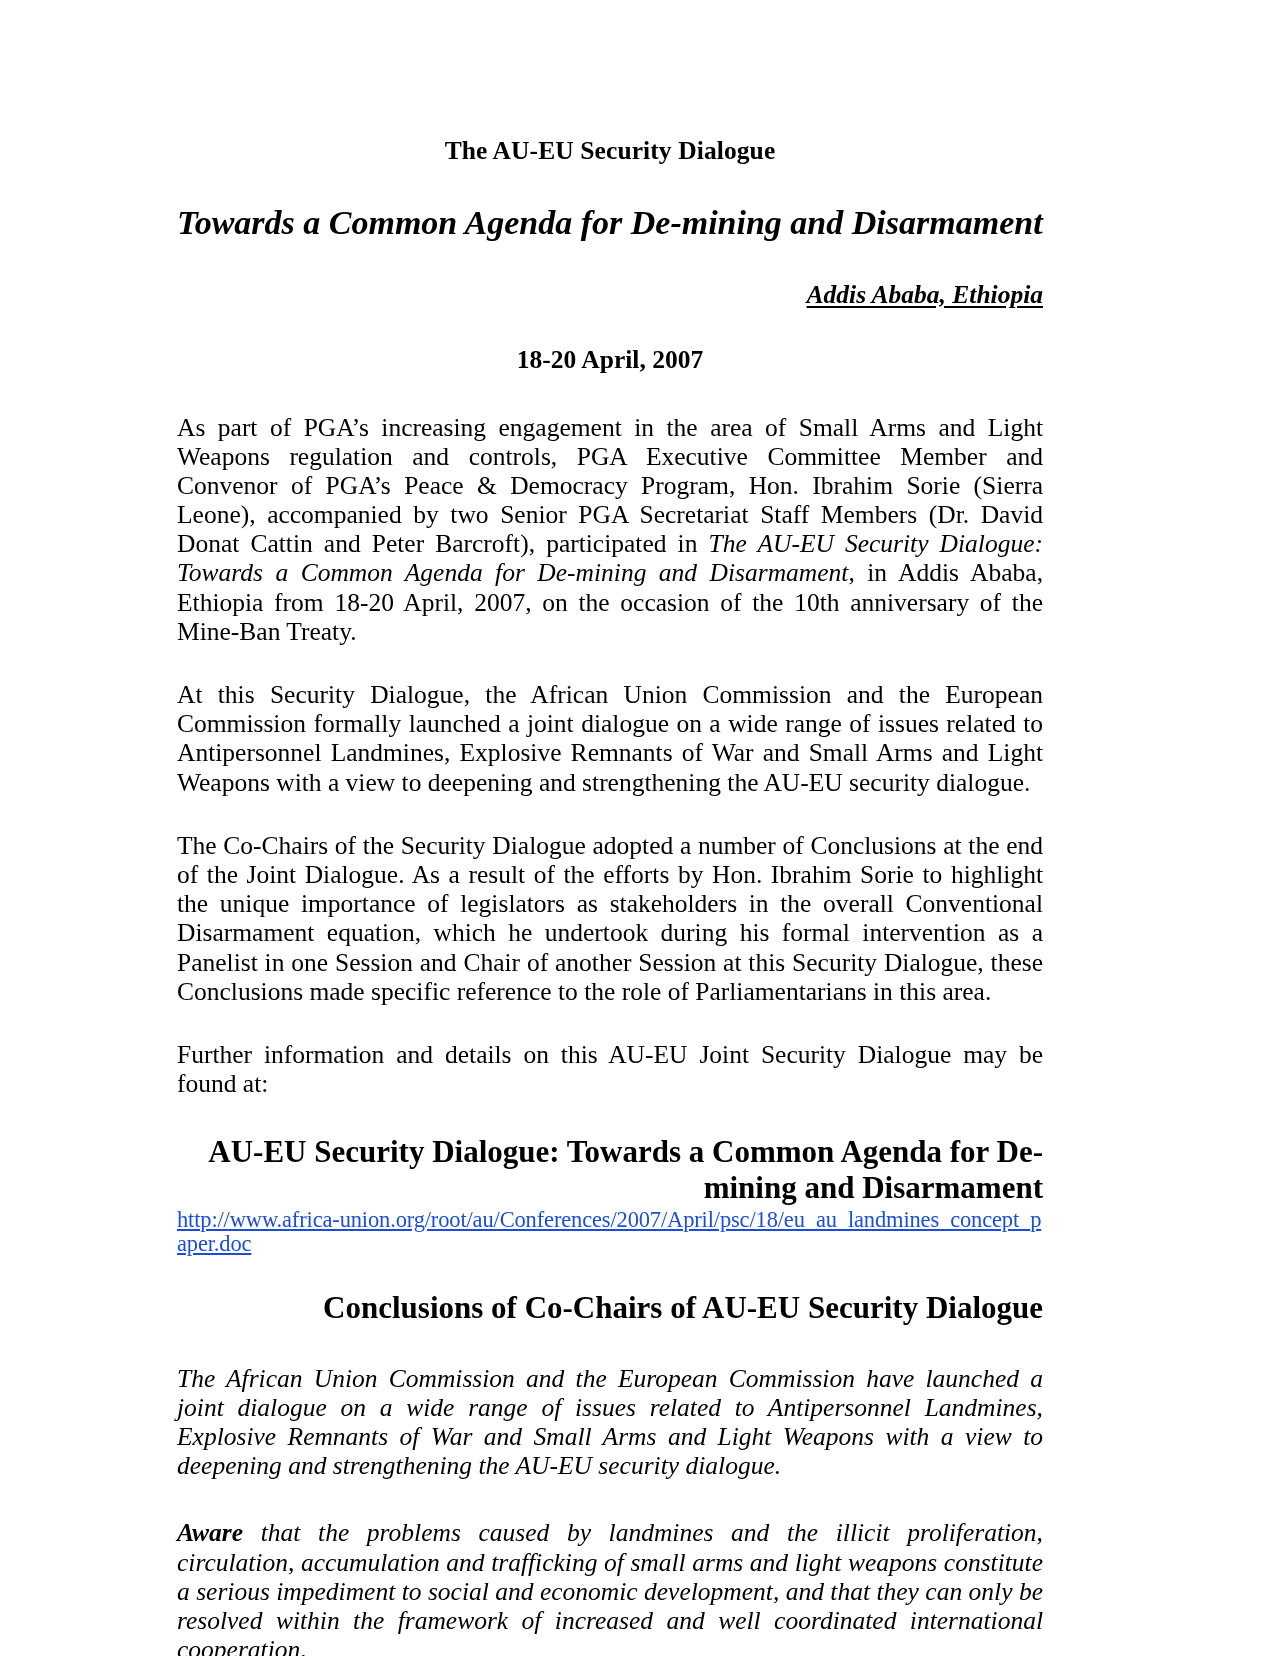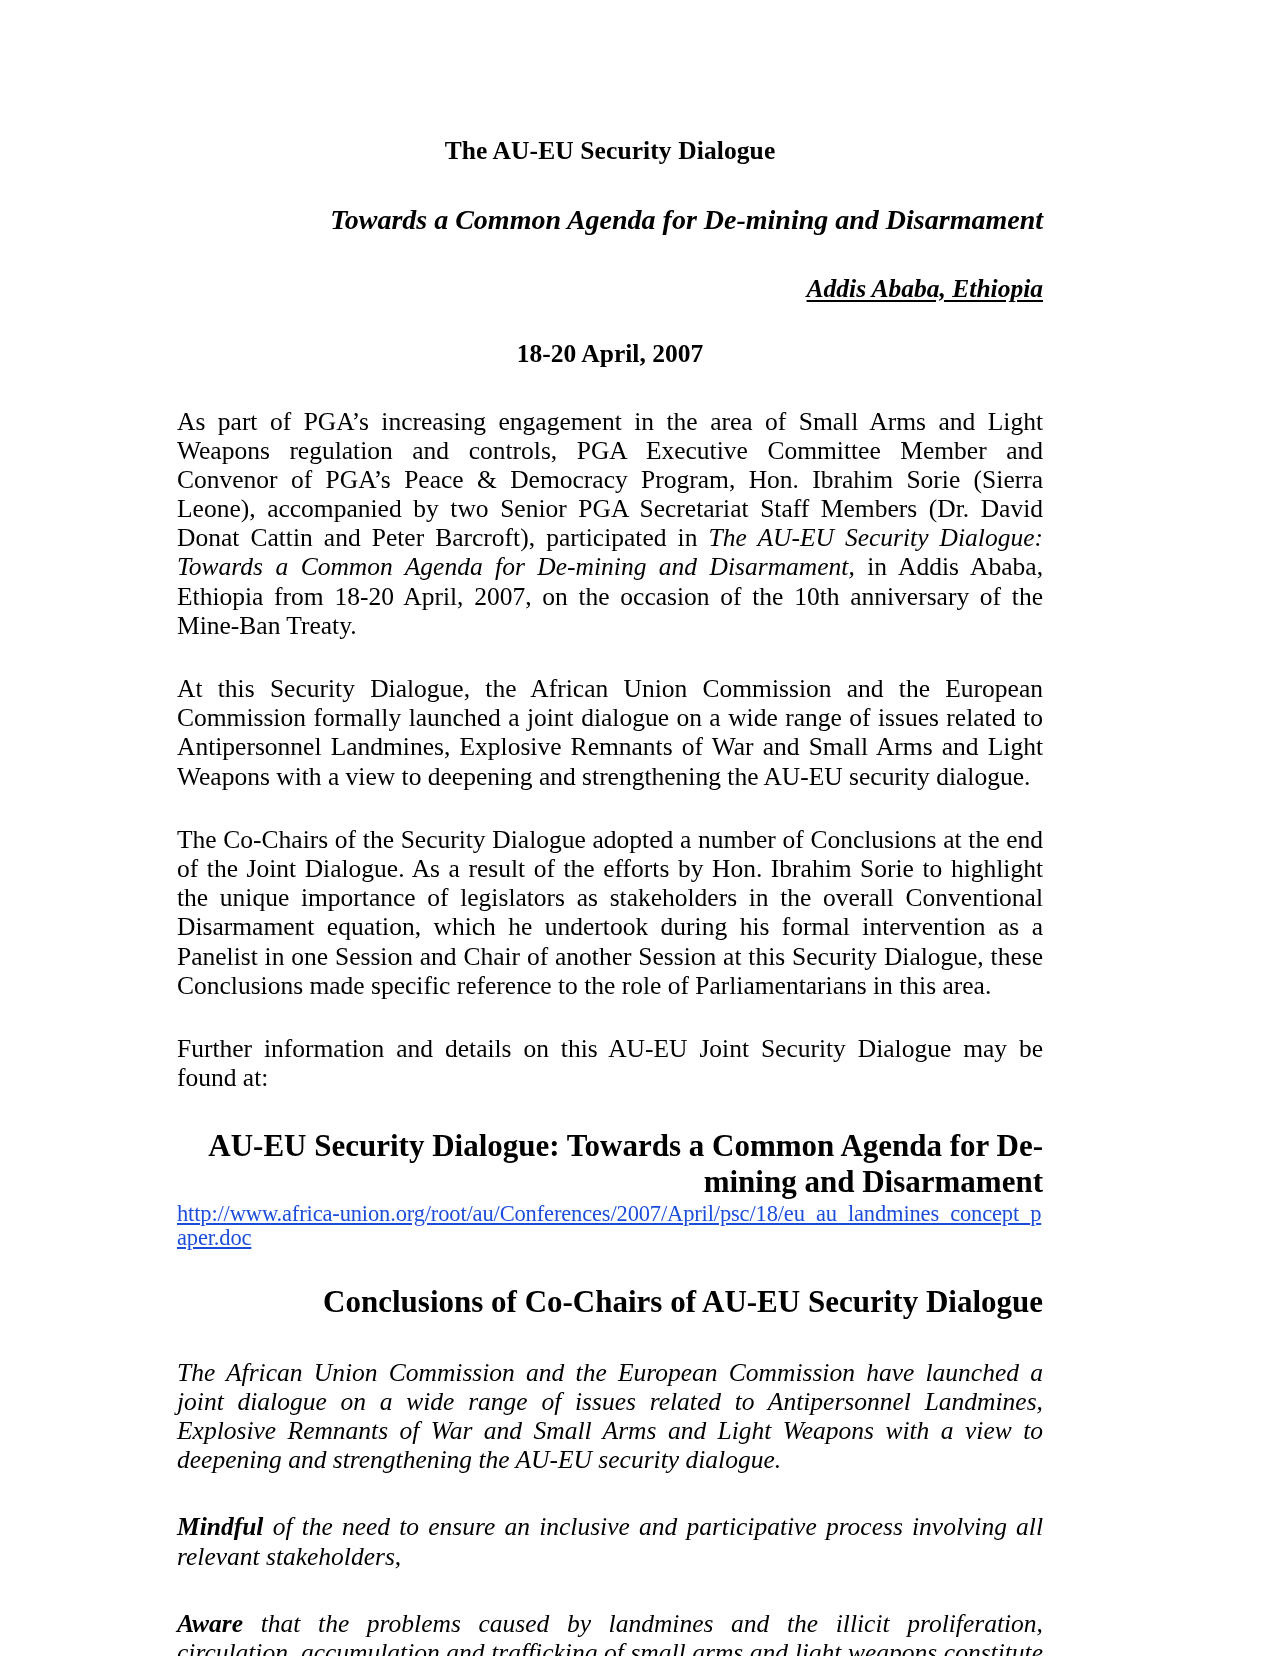--- a/index.html
+++ b/index.html
@@ -34,24 +34,24 @@
   
   .doc-title {
     font-size: 25.5px;
     font-weight: bold;
     text-align: center;
     letter-spacing: 0.1px;
     margin: 0 0 0 0;
     line-height: 1.0;
   }
   .doc-subtitle {
-    font-size: 28px;
+    font-size: 34px;
     font-weight: bold;
     font-style: italic;
-    text-align: right;
+    text-align: left;
     margin: 42px 0 0 0;
     line-height: 1.0;
   }
   .doc-location {
     font-size: 25.5px;
     font-weight: bold;
     font-style: italic;
     text-align: right;
     margin: 42px 0 0 0;
     line-height: 1.0;
@@ -147,18 +147,17 @@
     <div class="sec-heading gap-lg">AU-EU Security Dialogue: Towards a Common Agenda for De-mining and Disarmament</div>
 
     <div class="url-line">
       <a class="doclink" href="#" title="http://www.africa-union.org/root/au/Conferences/2007/April/psc/18/eu_au_landmines_concept_paper.doc">http://www.africa-union.org/root/au/Conferences/2007/April/psc/18/eu_au_landmines_concept_paper.doc</a>
     </div>
 
     <div class="sec-heading gap-xl">Conclusions of Co-Chairs of AU-EU Security Dialogue</div>
 
     <p class="concl gap-lg">The African Union Commission and the European Commission have launched a joint dialogue on a wide range of issues related to Antipersonnel Landmines, Explosive Remnants of War and Small Arms and Light Weapons with a view to deepening and strengthening the AU-EU security dialogue.</p>
 
-    <p class="concl gap-lg"><b>Mindful</b><span> of the need to ensure an inclusive and participative process involving all relevant stakeholders,</span></p>
 
     <p class="concl gap-lg"><b>Aware</b><span> that the problems caused by landmines and the illicit proliferation, circulation, accumulation and trafficking of small arms and light weapons constitute a serious impediment to social and economic development, and that they can only be resolved within the framework of increased and well coordinated international cooperation,</span></p>
 
   </div>
 </div>
 
 </body></html>

